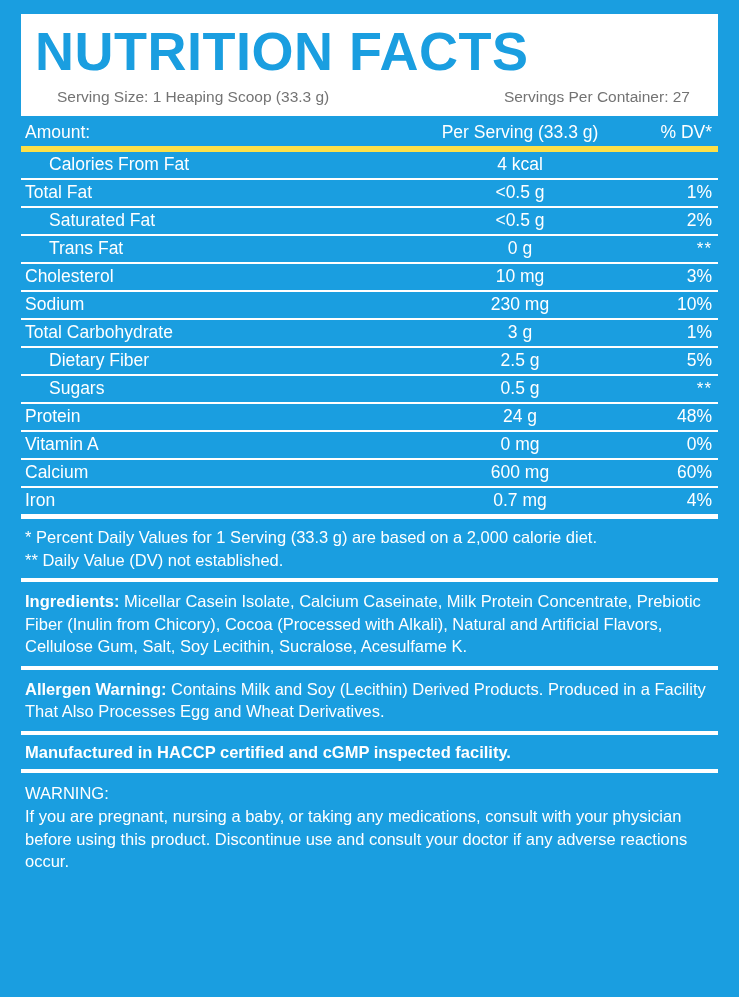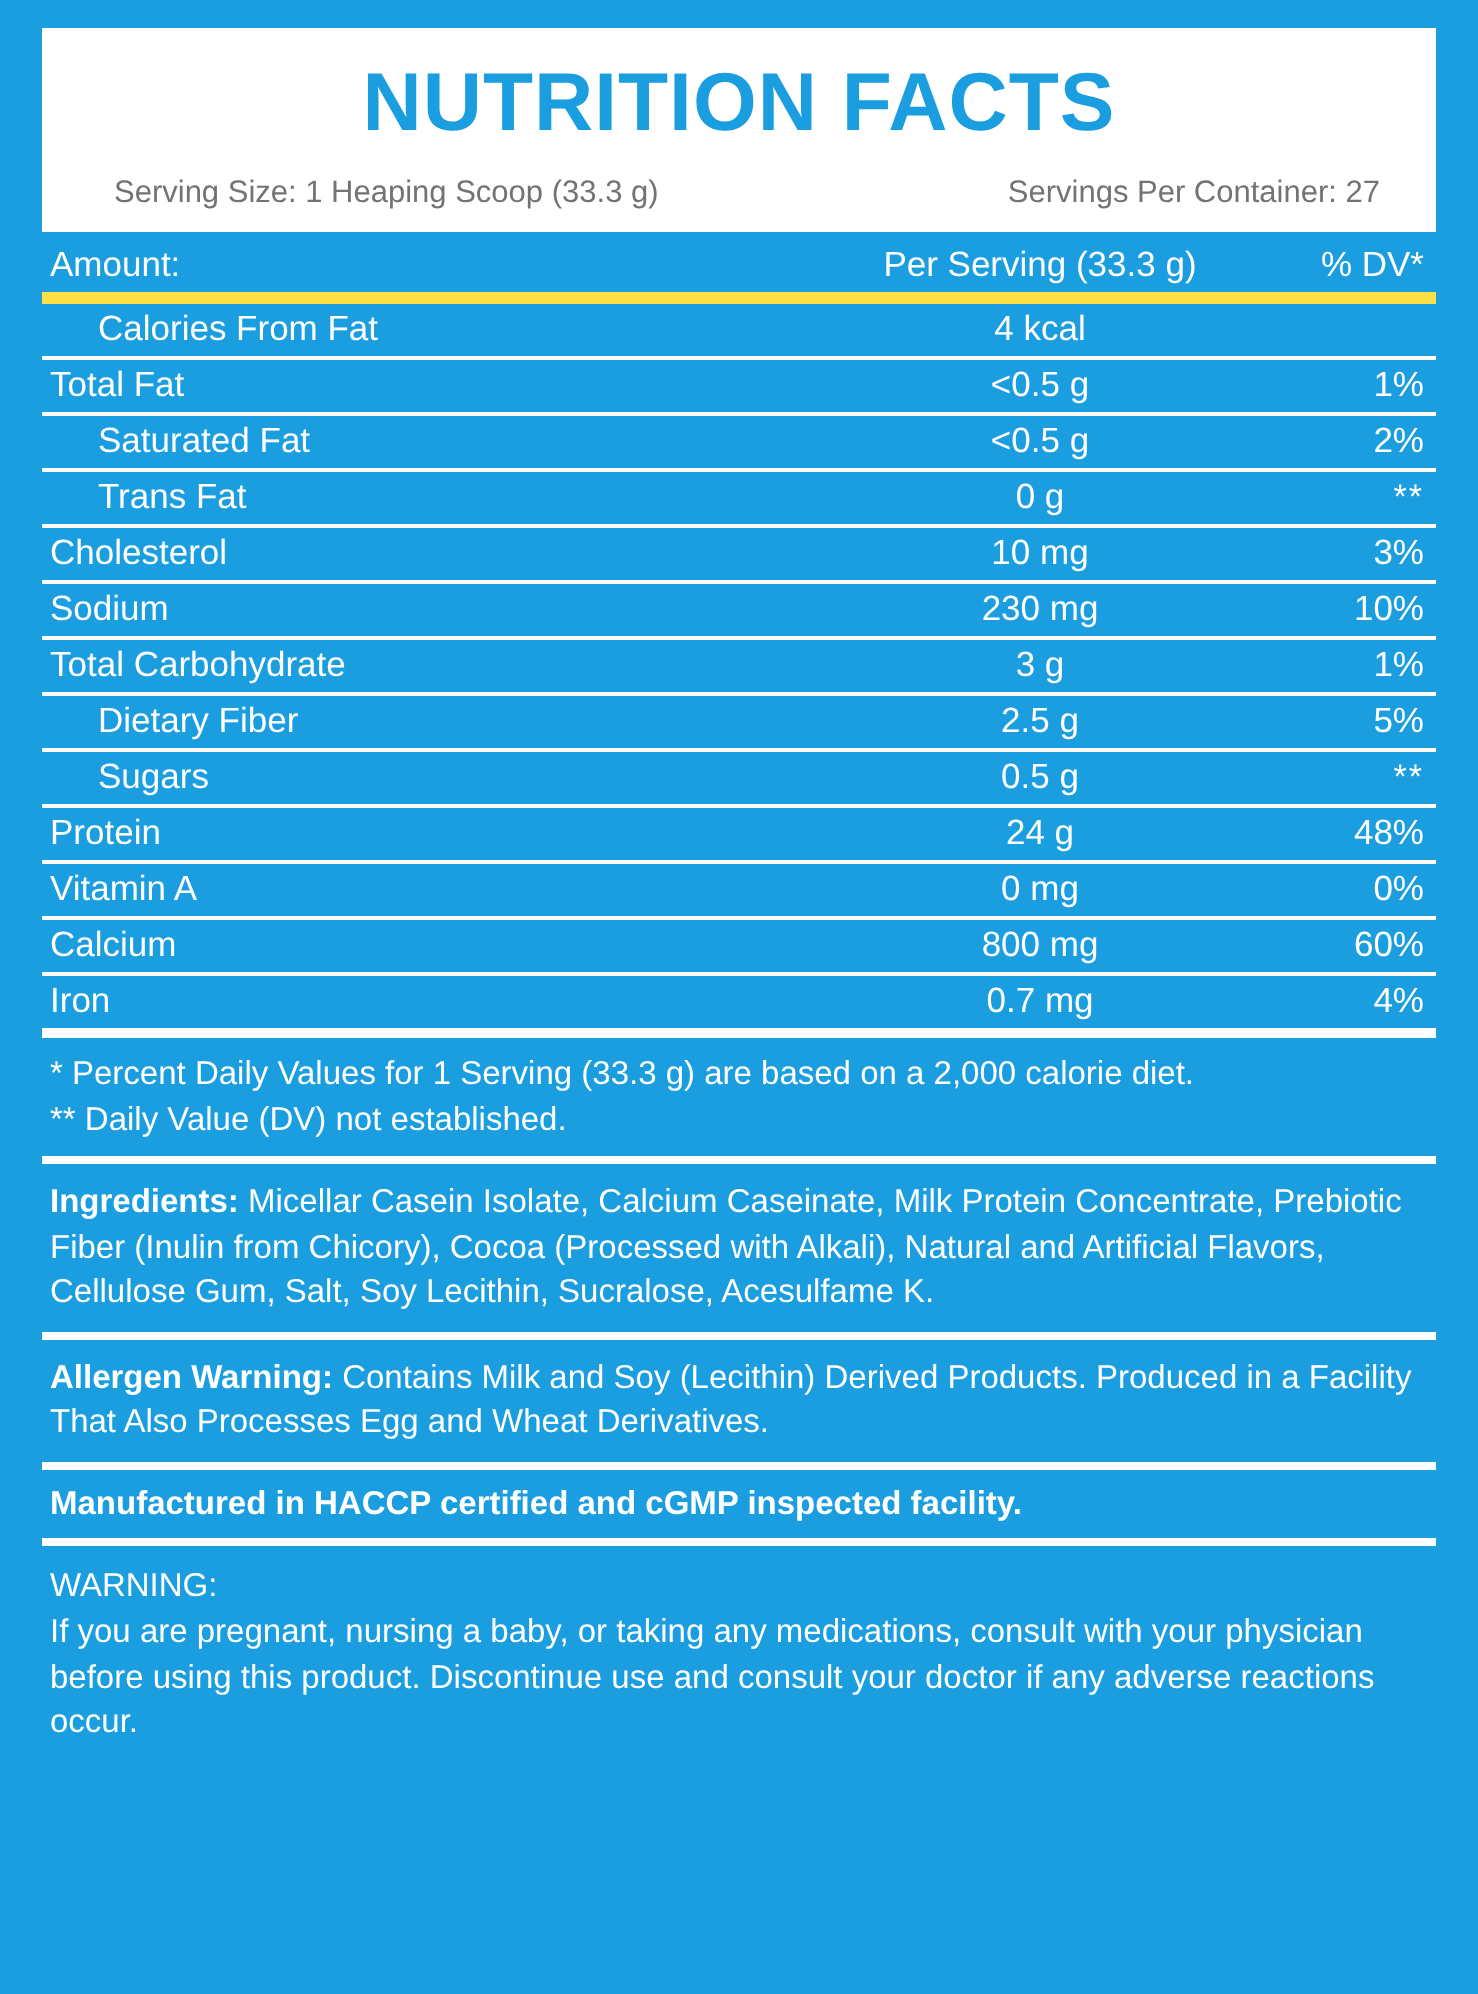--- a/index.html
+++ b/index.html
@@ -22,25 +22,25 @@
     height: 969px;
   }
   
   .title-box {
     background: #ffffff;
     padding: 6px 14px 10px 14px;
     box-sizing: border-box;
   }
   .title {
     color: #1a9ee0;
-    font-size: 41px;
+    font-size: 54px;
     line-height: 62px;
     font-weight: bold;
     letter-spacing: 0.5px;
-    text-align: center;
+    text-align: left;
     white-space: nowrap;
   }
   .serving-row {
     display: flex;
     justify-content: space-between;
     align-items: baseline;
     color: #737373;
     font-size: 15.5px;
     margin-top: 6px;
     padding: 0 14px 0 22px;
@@ -177,21 +177,21 @@
         <td class="col-val">24 g</td>
         <td class="col-dv">48%</td>
       </tr>
       <tr>
         <td class="col-name">Vitamin A</td>
         <td class="col-val">0 mg</td>
         <td class="col-dv">0%</td>
       </tr>
       <tr>
         <td class="col-name">Calcium</td>
-        <td class="col-val">800 mg</td>
+        <td class="col-val">600 mg</td>
         <td class="col-dv">60%</td>
       </tr>
       <tr>
         <td class="col-name">Iron</td>
         <td class="col-val">0.7 mg</td>
         <td class="col-dv">4%</td>
       </tr>
     </tbody>
   </table>
 

